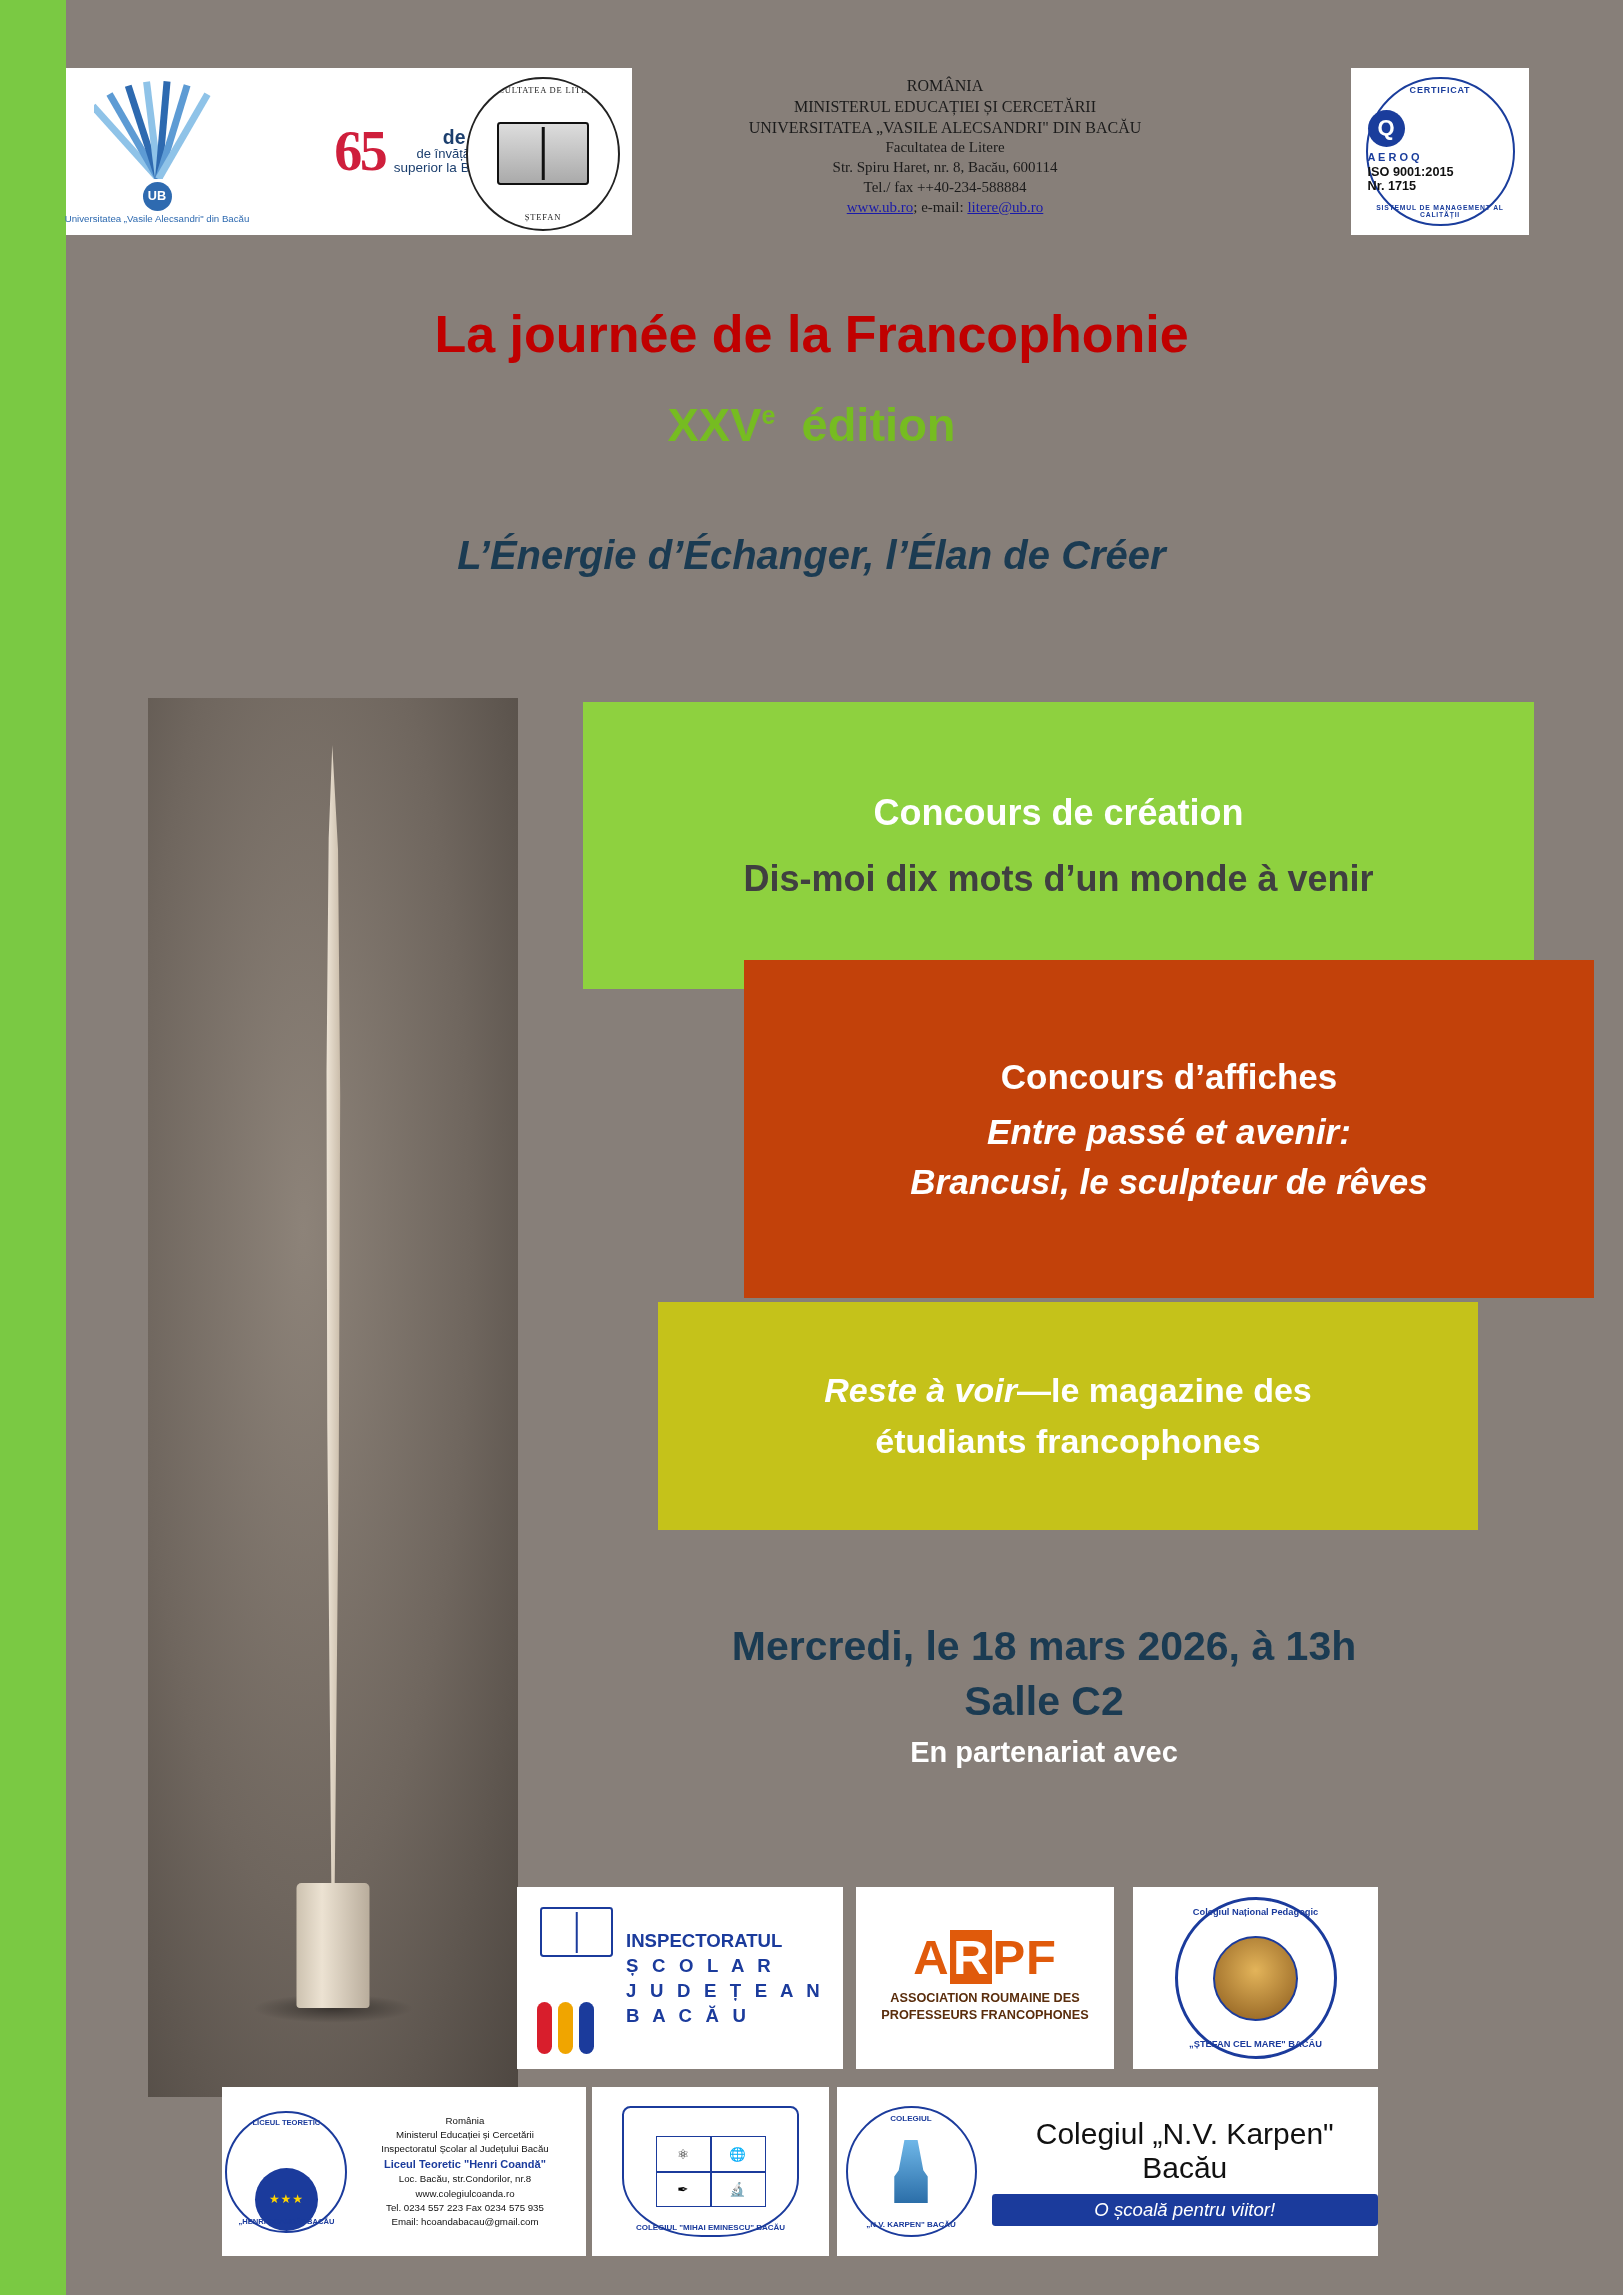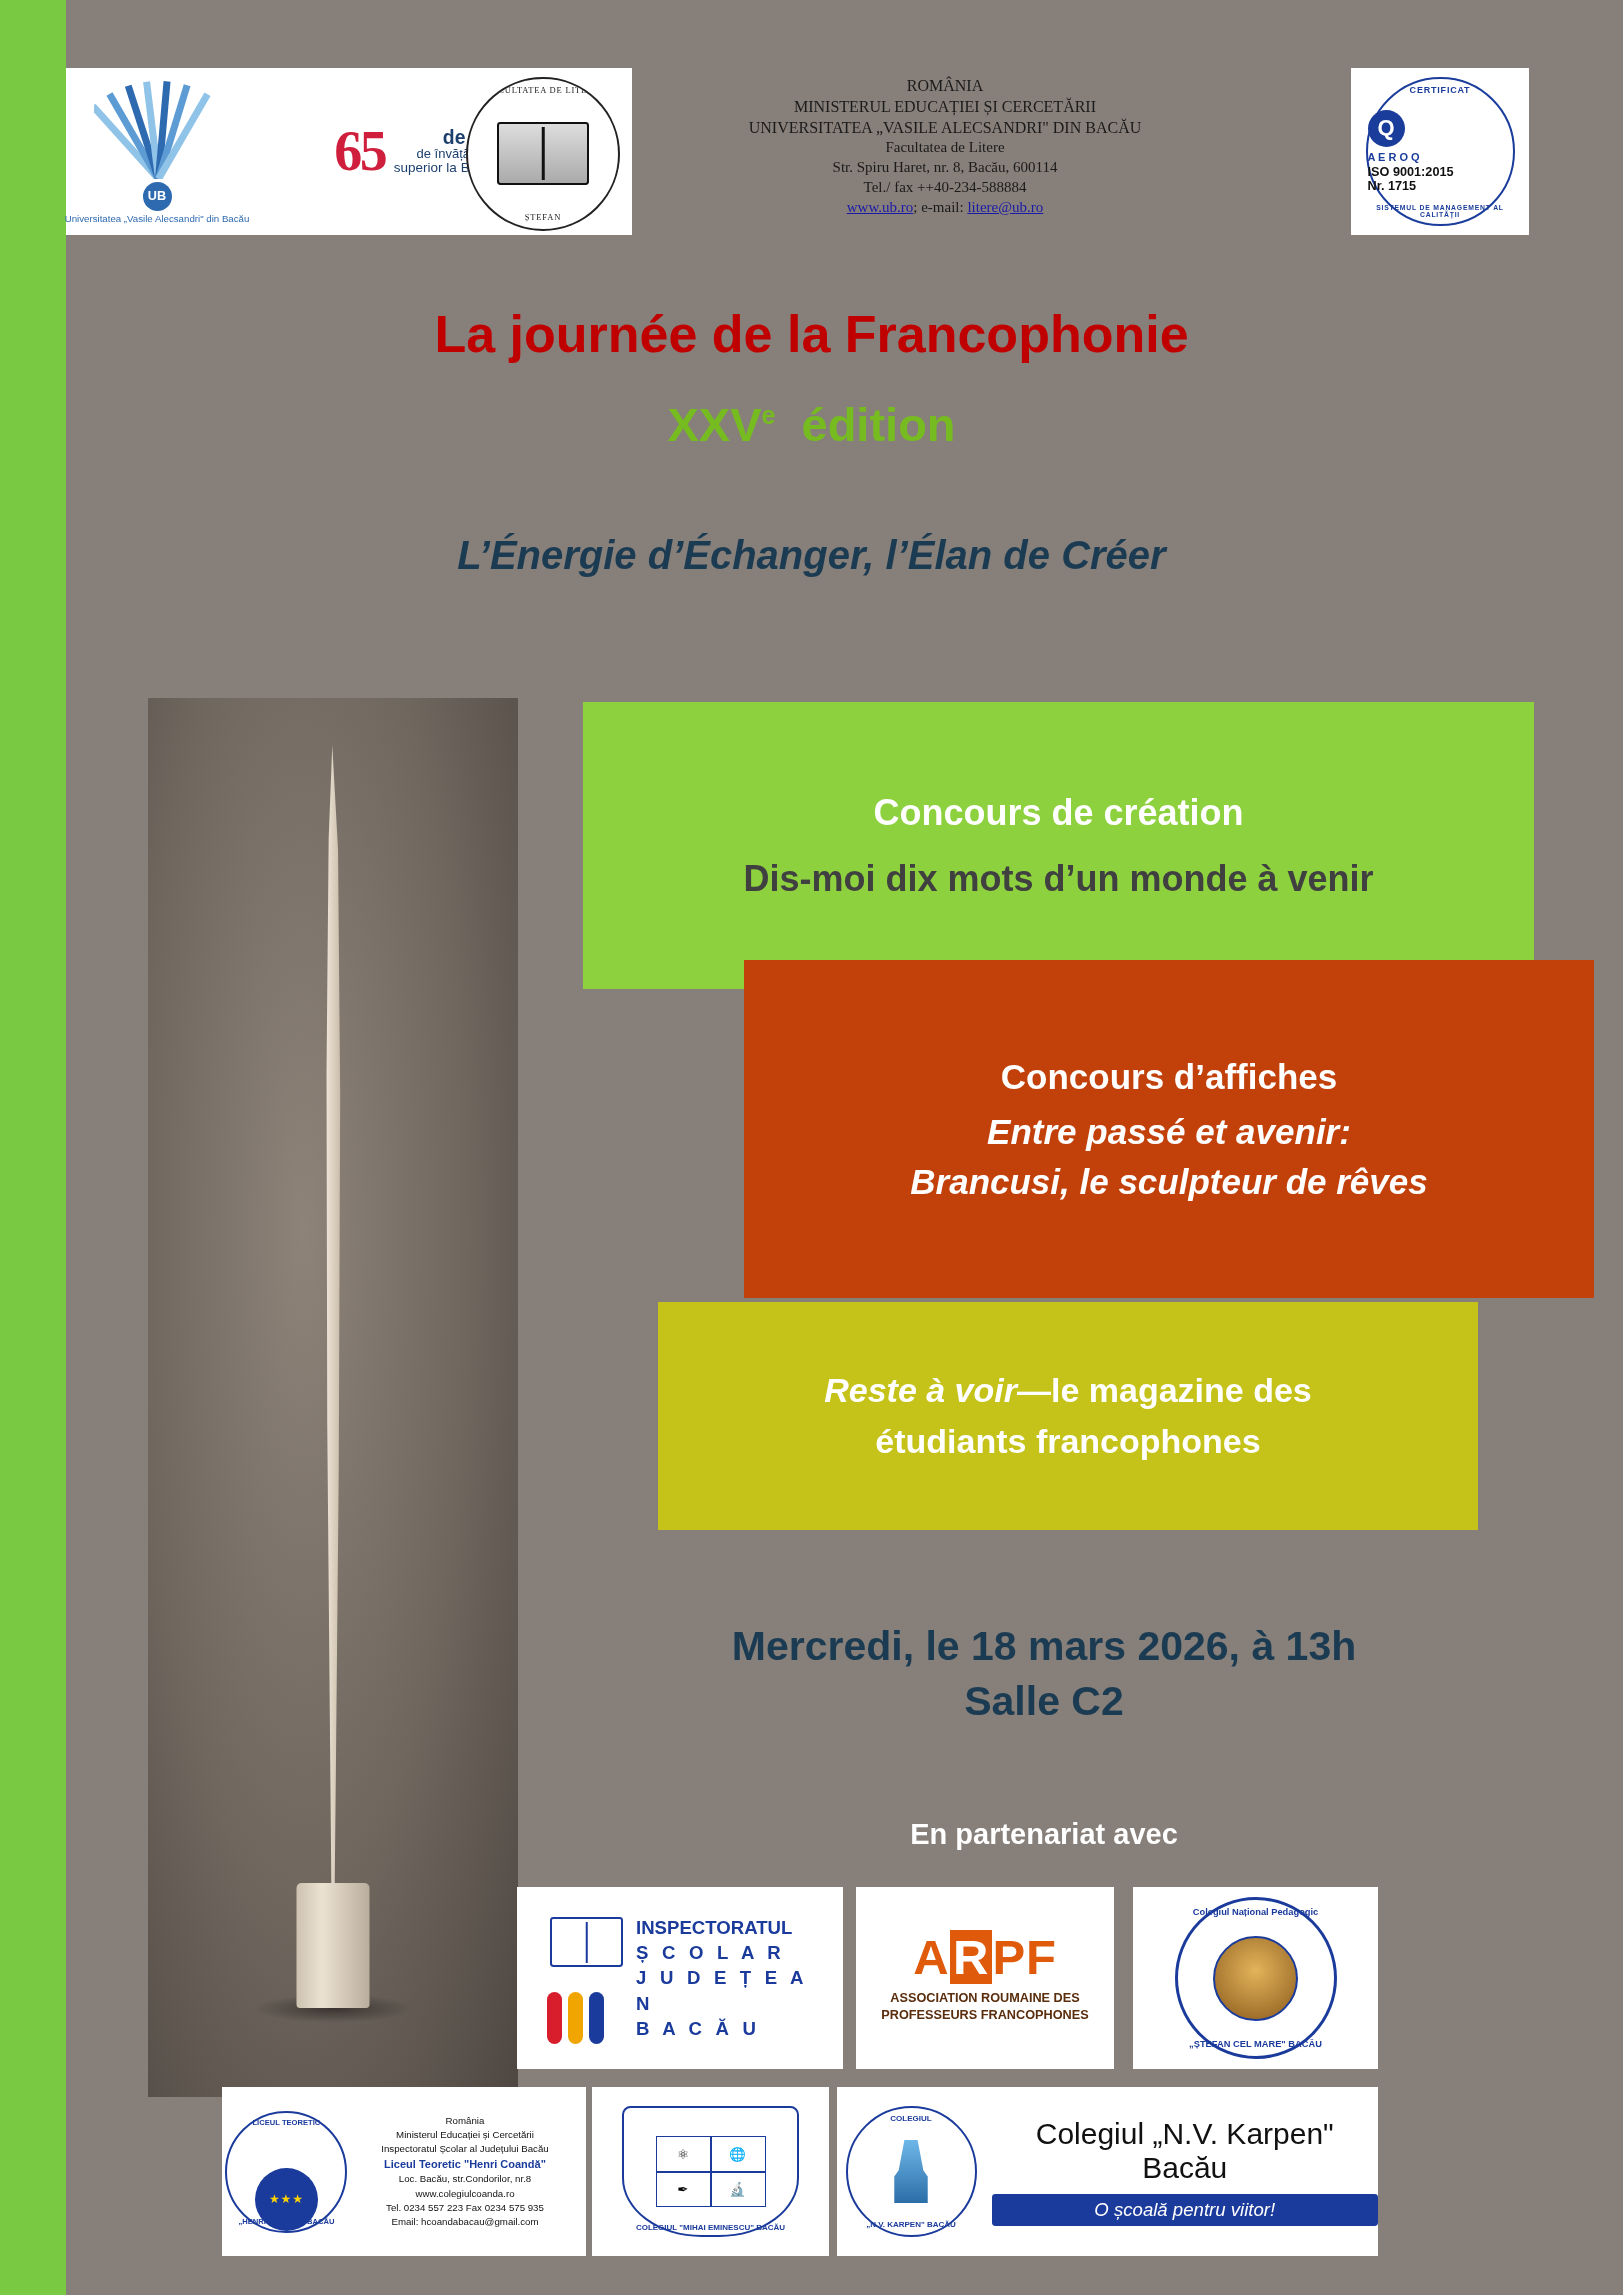--- a/index.html
+++ b/index.html
@@ -362,41 +362,41 @@
     width: 1040px;
     text-align: center;
     color: #1b3b52;
     font-weight: bold;
     font-size: 41px;
     line-height: 1.35;
   }
   .partner-title {
     position: absolute;
     left: 524px;
-    top: 1818px;
+    top: 1736px;
     width: 1040px;
     text-align: center;
     color: #ffffff;
     font-weight: bold;
     font-size: 29px;
   }
   
   .logo-card {
     position: absolute;
     background: #ffffff;
     box-sizing: border-box;
     overflow: hidden;
     display: flex;
     align-items: center;
     justify-content: center;
     text-align: center;
   }
   #logo-isj {
     left: 517px; top: 1887px; width: 326px; height: 182px;
-    padding: 18px;
+    padding: 8px;
   }
   .isj-wrap { display: flex; align-items: center; width: 100%; height: 100%; }
   .isj-icon { width: 101px; height: 100%; position: relative;}
   .isj-book {
     position: absolute; left: 15px; top: 12px;
     width: 69px; height: 46px;
     background: #fff;
     border: 2.5px solid #1b3b9c;
     border-radius: 3.4px;
   }

